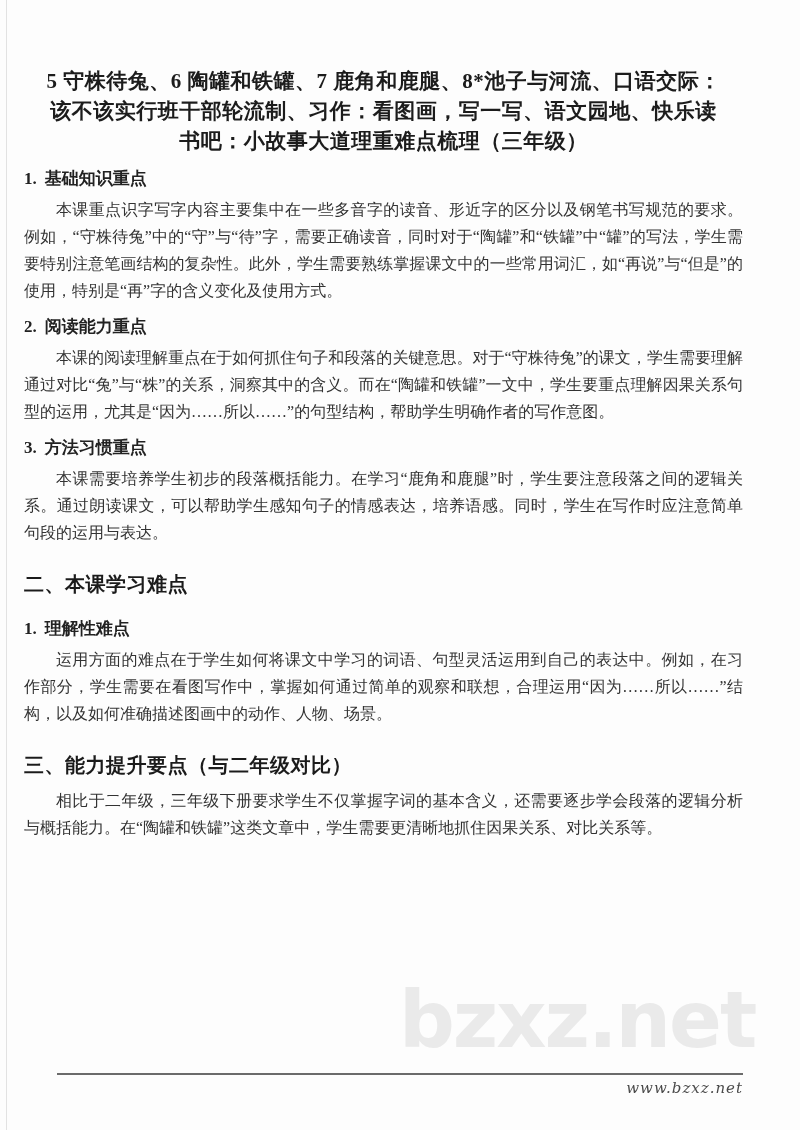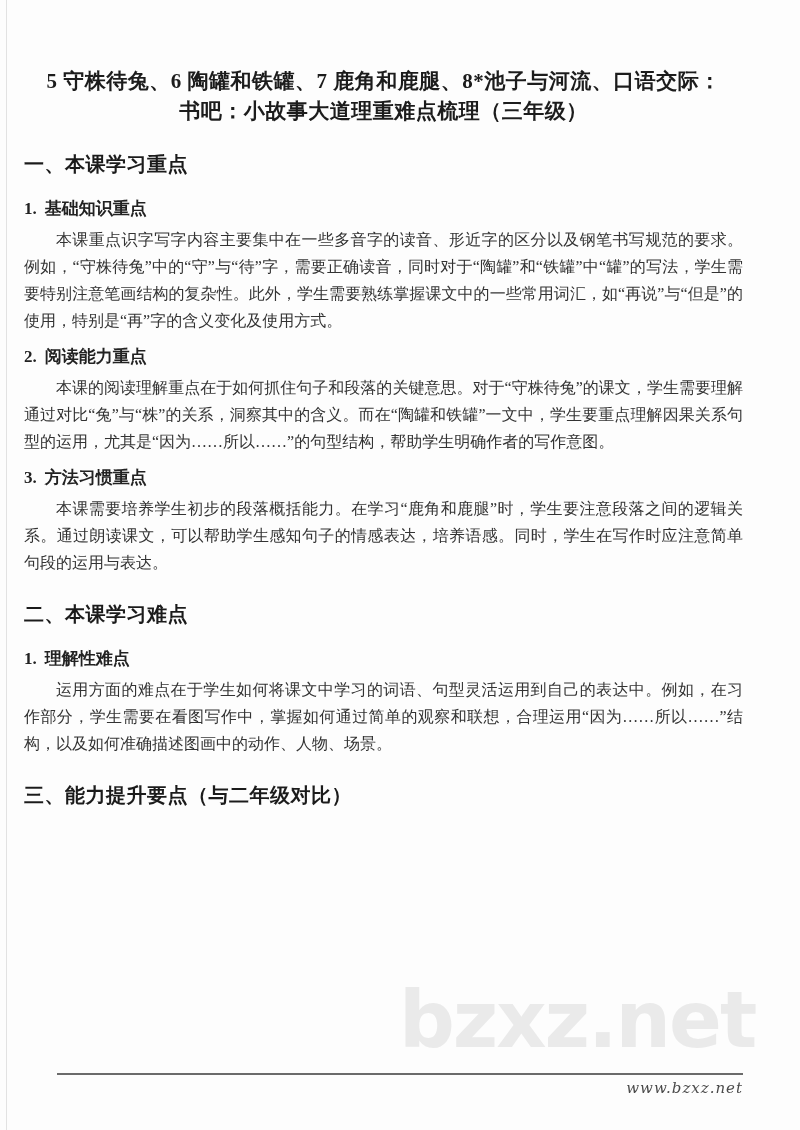--- a/index.html
+++ b/index.html
@@ -97,24 +97,24 @@
 <div class="page">
 
   <div class="scan-edge"></div>
 
   <div class="watermark">bzxz.net</div>
 
   <div class="content">
 
     <div class="doc-title">
       <div class="t-line">5 守株待兔、6 陶罐和铁罐、7 鹿角和鹿腿、8*池子与河流、口语交际：</div>
+      <div class="t-line">该不该实行班干部轮流制、习作：看图画，写一写、语文园地、快乐读</div>
       <div class="t-line">书吧：小故事大道理重难点梳理（三年级）</div>
     </div>
 
-    <h2 class="sec">一、本课学习重点</h2>
 
     <h3 class="sub">
       <span class="sub-num">1.</span><span class="sub-label">基础知识重点</span>
     </h3>
     <p class="body-para">本课重点识字写字内容主要集中在一些多音字的读音、形近字的区分以及钢笔书写规范的要求。例如，“守株待兔”中的“守”与“待”字，需要正确读音，同时对于“陶罐”和“铁罐”中“罐”的写法，学生需要特别注意笔画结构的复杂性。此外，学生需要熟练掌握课文中的一些常用词汇，如“再说”与“但是”的使用，特别是“再”字的含义变化及使用方式。</p>
 
     <h3 class="sub">
       <span class="sub-num">2.</span><span class="sub-label">阅读能力重点</span>
     </h3>
     <p class="body-para">本课的阅读理解重点在于如何抓住句子和段落的关键意思。对于“守株待兔”的课文，学生需要理解通过对比“兔”与“株”的关系，洞察其中的含义。而在“陶罐和铁罐”一文中，学生要重点理解因果关系句型的运用，尤其是“因为……所以……”的句型结构，帮助学生明确作者的写作意图。</p>
@@ -126,19 +126,20 @@
 
     <h2 class="sec">二、本课学习难点</h2>
 
     <h3 class="sub">
       <span class="sub-num">1.</span><span class="sub-label">理解性难点</span>
     </h3>
 
     <p class="body-para">运用方面的难点在于学生如何将课文中学习的词语、句型灵活运用到自己的表达中。例如，在习作部分，学生需要在看图写作中，掌握如何通过简单的观察和联想，合理运用“因为……所以……”结构，以及如何准确描述图画中的动作、人物、场景。</p>
 
     <h2 class="sec">三、能力提升要点（与二年级对比）</h2>
+    <p class="body-para">相比于二年级，三年级下册要求学生不仅掌握字词的基本含义，还需要逐步学会段落的逻辑分析与概括能力。在“陶罐和铁罐”这类文章中，学生需要更清晰地抓住因果关系、对比关系等。</p>
 
   </div>
 
   <div class="footer-divider"></div>
   <div class="footer-url">www.bzxz.net</div>
 
 </div>
 
 </body></html>

